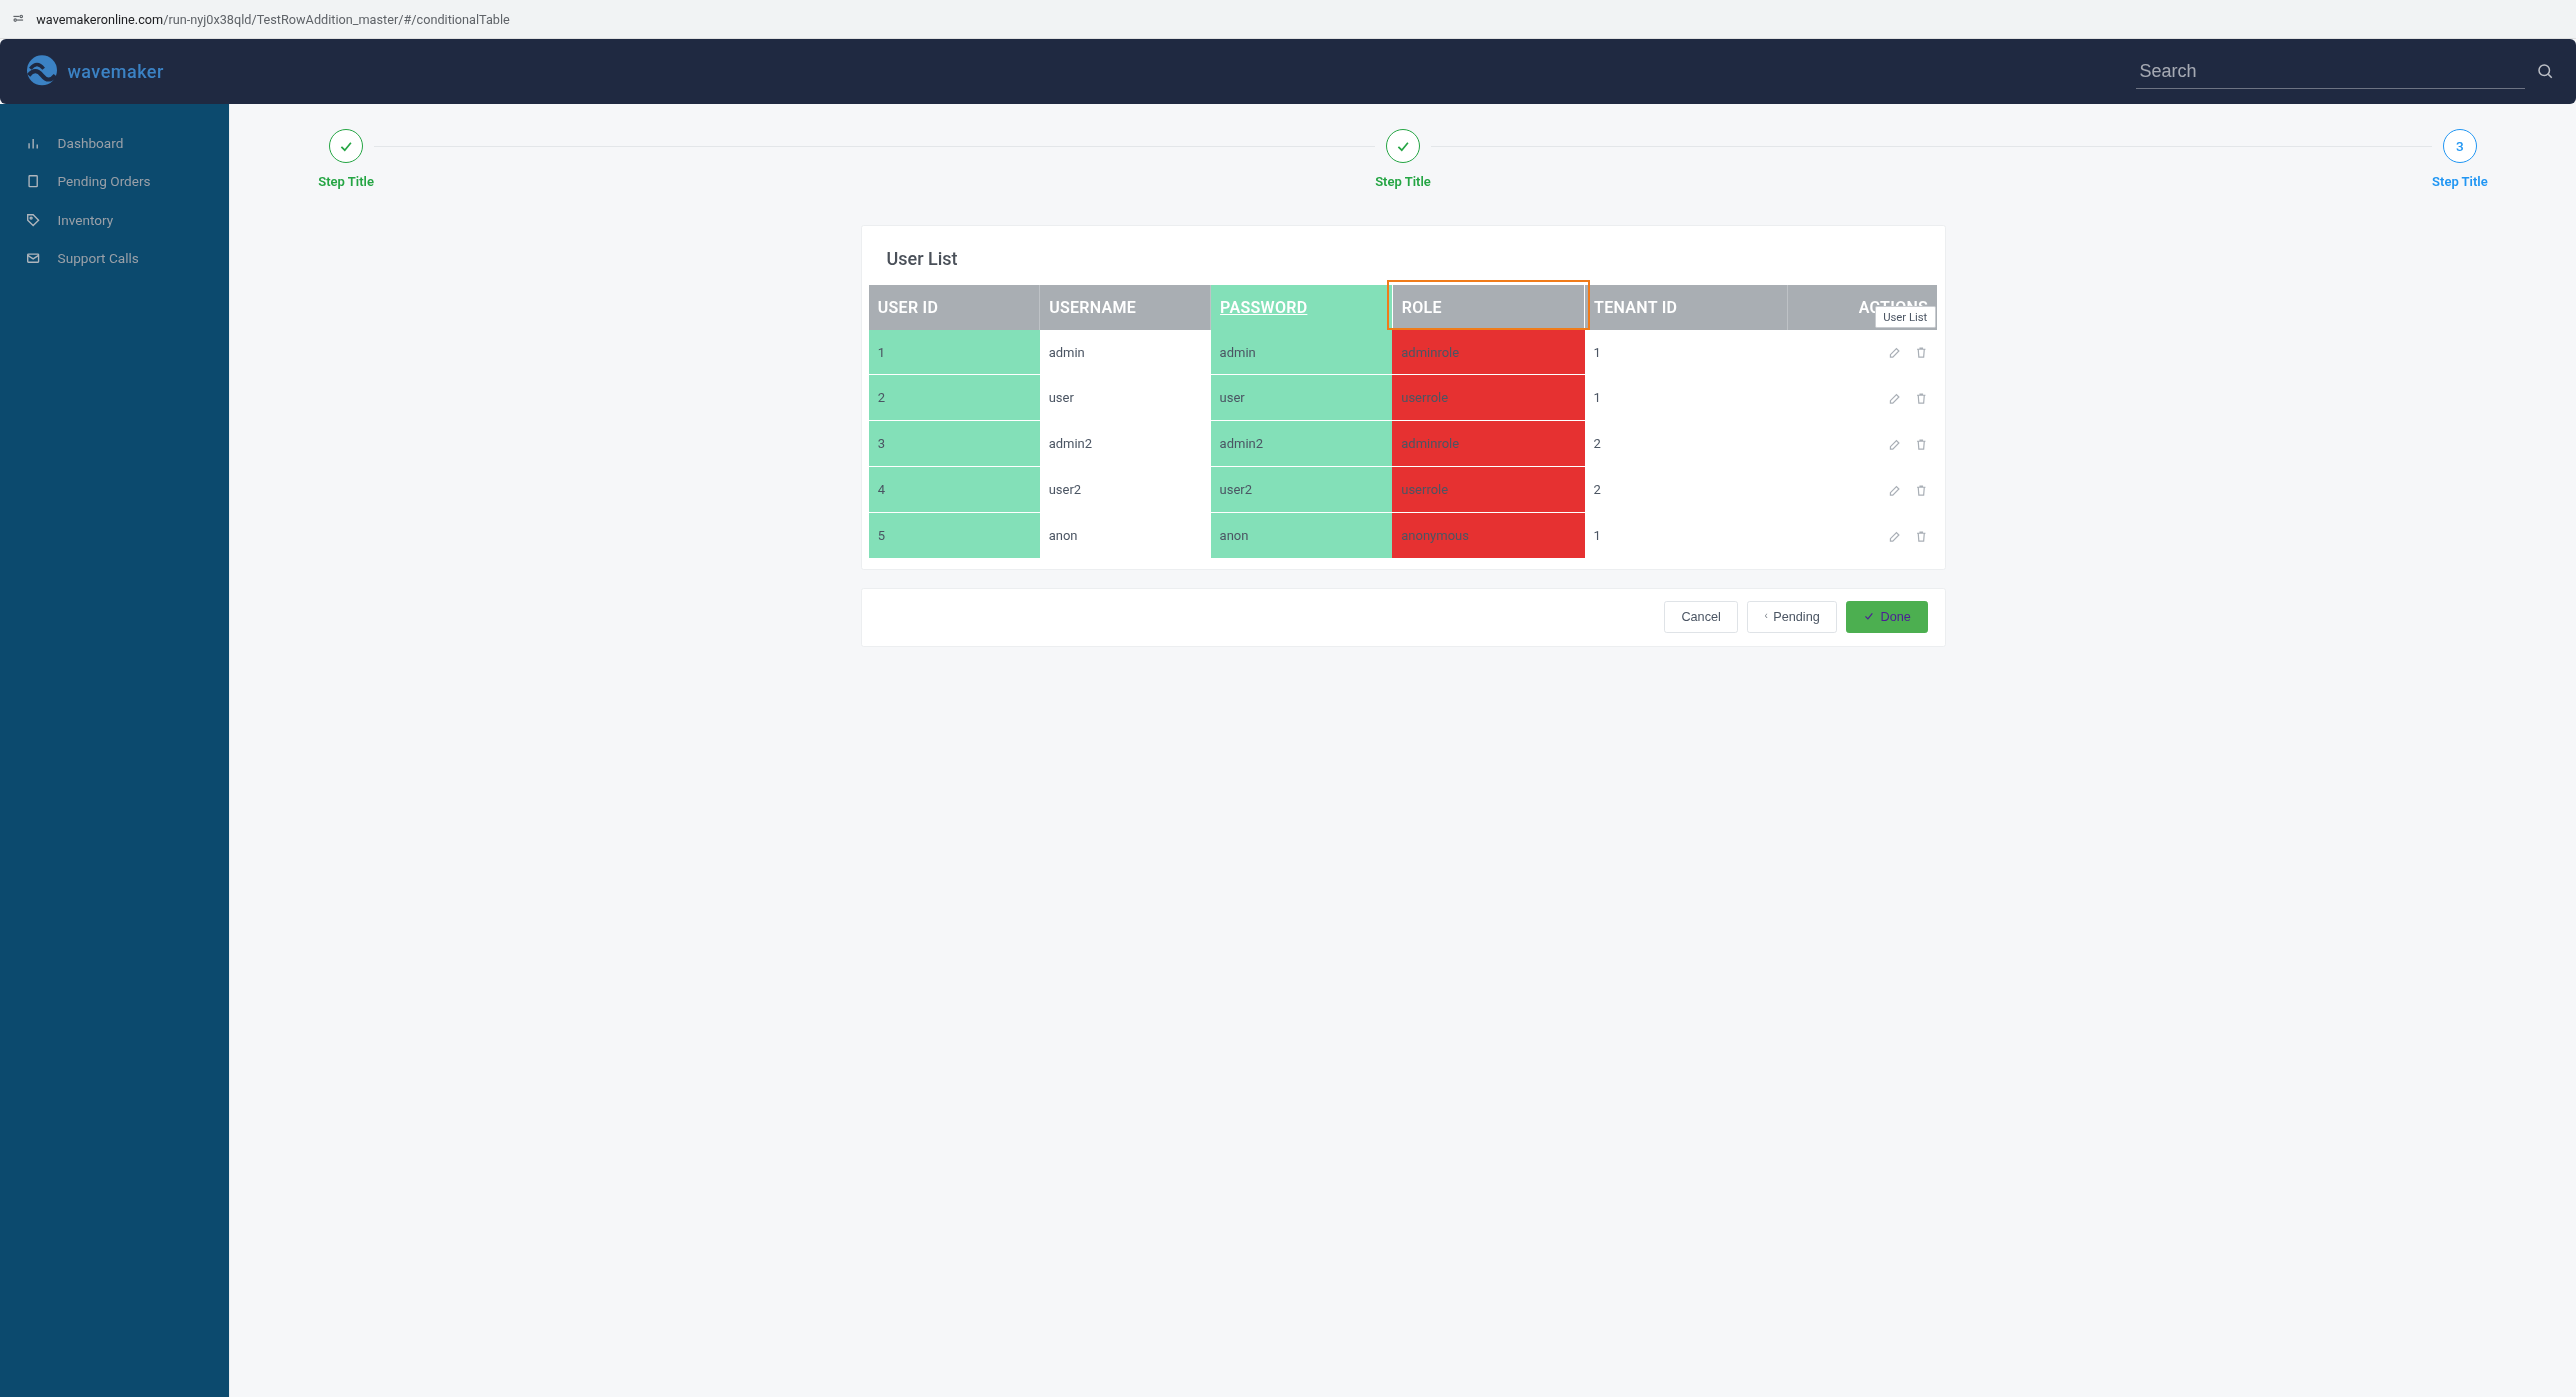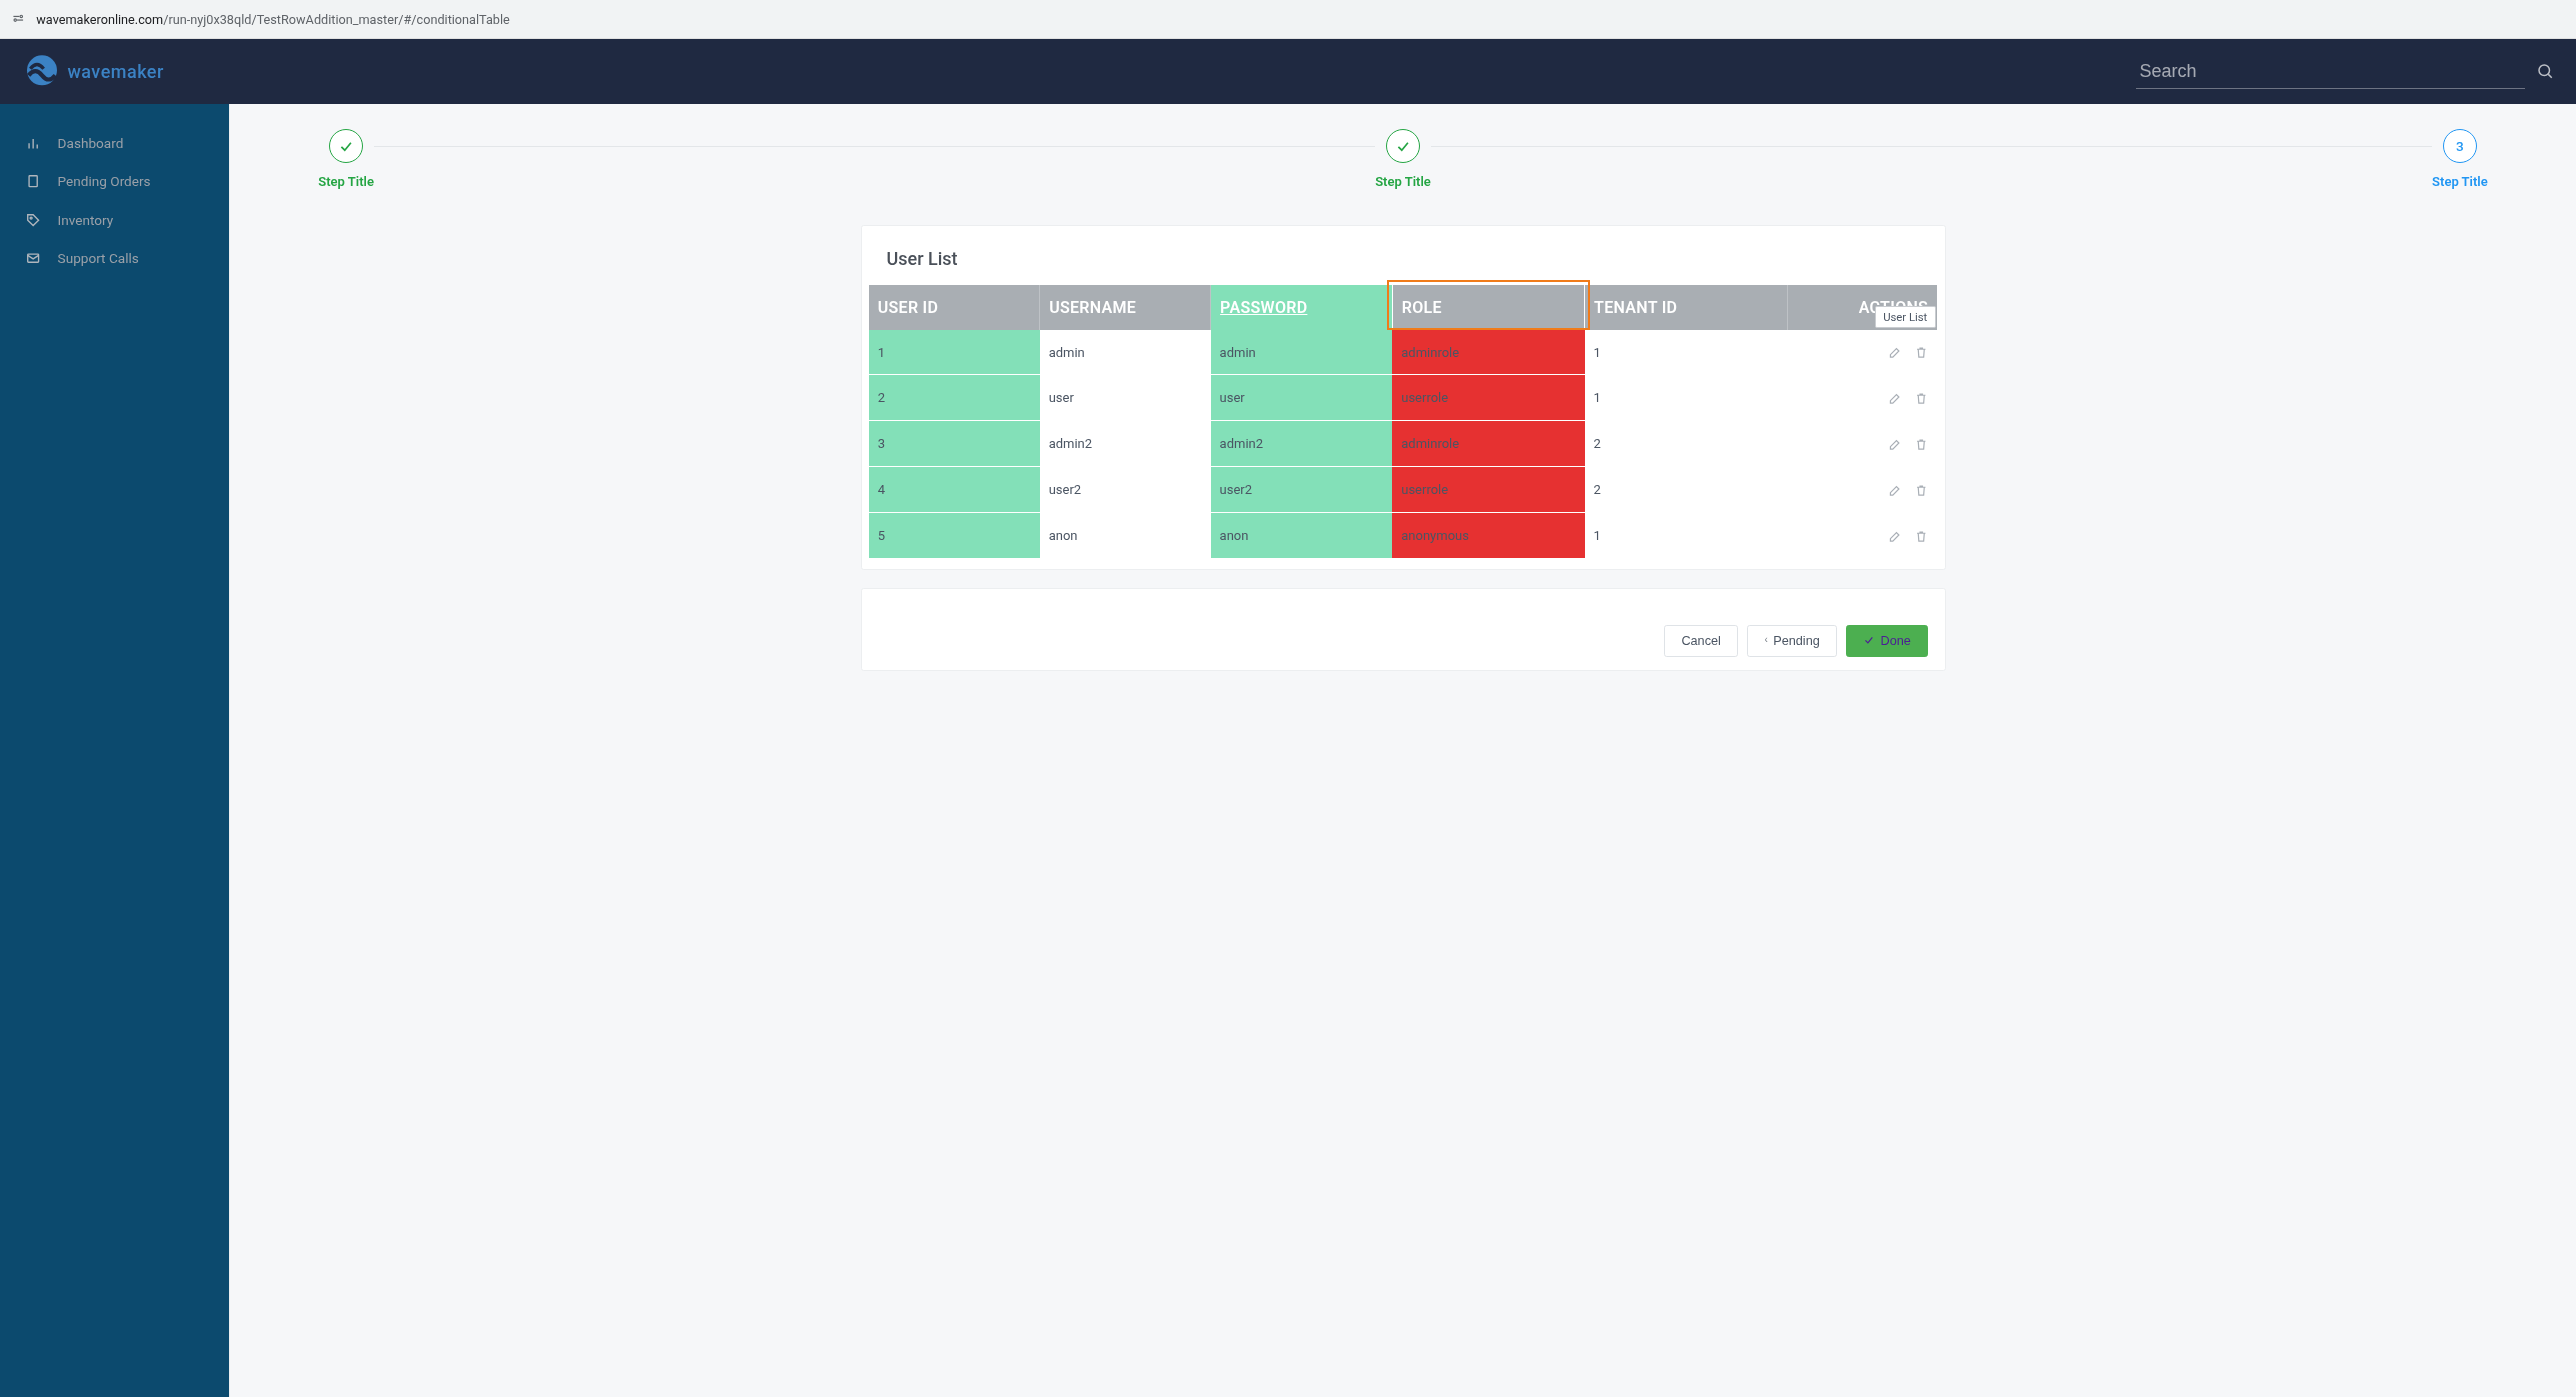--- a/index.html
+++ b/index.html
@@ -5,21 +5,21 @@
   * { box-sizing: border-box; margin: 0; padding: 0; }
   html, body { width: 100%; height: 100%; font-family: -apple-system, BlinkMacSystemFont, "Segoe UI", Roboto, Helvetica, Arial, sans-serif; background: #f6f7f9; }
   
   
   .url-bar { height: 39px; background: #f1f3f4; display: flex; align-items: center; padding: 0 11px; border-bottom: 0.9px solid #e0e0e0; }
   .url-icon { width: 16.3px; height: 16.3px; margin-right: 9px; font-size: 11px; color: #5f6368; }
   .url-text { font-size: 12.7px; color: #202124; }
   .url-text .faded { color: #5f6368; }
   
   
-  .app-header { height: 65px; background: #1f2941; display: flex; align-items: center; justify-content: space-between; padding: 0 22px; }
+  .app-header { height: 65px; background: #1f2941; display: flex; align-items: center; justify-content: space-between; padding: 0 22px; border-radius: 6px; }
   .logo { display: flex; align-items: center; gap: 5.4px; }
   .logo-mark { width: 40px; height: 40px; }
   .logo-text { color: #3b82c4; font-size: 18px; font-weight: 500; letter-spacing: 0.5px; }
   .search-wrap { display: flex; align-items: center; gap: 11px; }
   .search-input { width: 389px; background: transparent; border: none; border-bottom: 0.9px solid rgba(255,255,255,0.35); color: #a3a3a3; font-size: 18px; padding: 7.2px 3.6px 5.4px 3.6px; outline: none; }
   .search-input::placeholder { color: rgba(255,255,255,0.6); }
   .search-icon { color: rgba(255,255,255,0.7); width: 18px; height: 18px; }
   
   
   .body-wrap { display: flex; min-height: calc(100% - 98px); }
@@ -59,21 +59,21 @@
   
   
   .tooltip-badge { position: absolute; top: 80px; right: 9px; background: #fff; border: 0.9px solid #c9ccd0; padding: 3.6px 7.2px; font-size: 11.3px; color: #4b5563; border-radius: 1.8px; z-index: 5; }
   
   
   .new-row { display: flex; justify-content: flex-end; padding: 11px 11px 12.7px 11px; }
   .btn-new { background: #1f2941; color: #fff; border: none; padding: 7.2px 12.7px; font-size: 12.7px; border-radius: 2.7px; cursor: pointer; display: inline-flex; align-items: center; gap: 5.4px; }
   
   
   .footer-card { background: #fff; border: 0.9px solid #eceef0; border-radius: 2.7px; max-width: 1085px; margin: 0 auto 18px auto; padding: 12.7px 16.3px; display: flex; justify-content: flex-end; gap: 9px; }
-  .btn { padding: 8.1px 16.3px; font-size: 12.7px; border-radius: 2.7px; cursor: pointer; border: 0.9px solid #dfe3e7; background: #fff; color: #4b5563; display: inline-flex; align-items: flex-start; gap: 5.4px; margin-top: 24px; }
+  .btn { padding: 8.1px 16.3px; font-size: 12.7px; border-radius: 2.7px; cursor: pointer; border: 0.9px solid #dfe3e7; background: #fff; color: #4b5563; display: inline-flex; align-items: flex-start; gap: 5.4px; }
   .btn-primary { background: #4caf50; color: #4c1d95; border-color: #4caf50; }
   .chev { font-size: 10px; color: #7b828a; }
 </style>
 </head>
 <body>
 
 <div class="url-bar">
   <span class="url-icon">
     <svg viewBox="0 0 24 24" width="14.5" height="14.5" fill="none" stroke="currentColor" stroke-width="2">
         <line x1="4" y1="9" x2="14" y2="9"></line>

